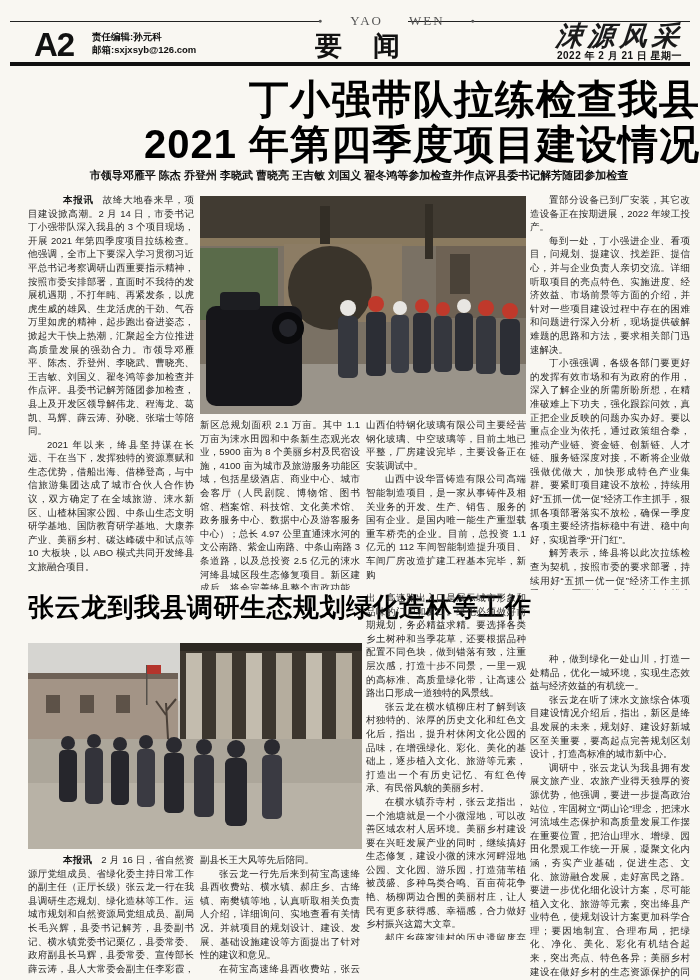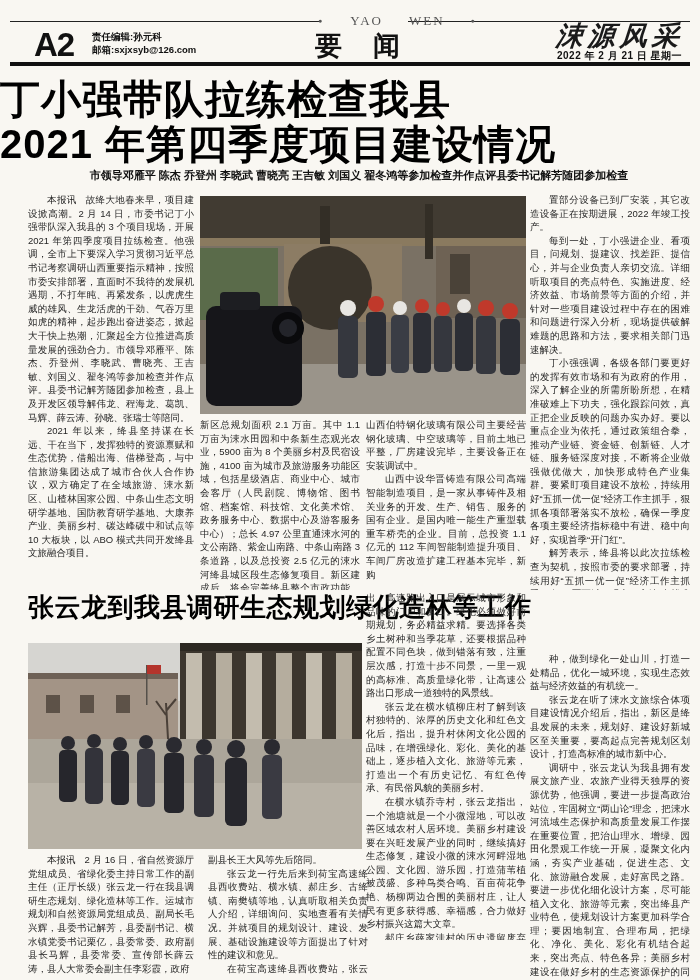--- a/index.html
+++ b/index.html
@@ -15,29 +15,29 @@
 
   
   .pageno { font-size:33px; font-weight:900; letter-spacing:-1px; color:#111; }
   .ed-info { font-size:9.5px; font-weight:bold; line-height:13px; color:#111; }
   .pinyin { font-family:"Liberation Serif","DejaVu Serif",serif; font-size:13px; color:#555; letter-spacing:2px; display:flex; gap:26px; align-items:center; }
   .section-title { font-size:27px; font-weight:900; color:#111; letter-spacing:2px; }
   .masthead { font-family:"DejaVu Serif","Liberation Serif",serif; font-size:27px; font-weight:bold; font-style:italic; color:#1a1a1a; letter-spacing:5px; transform:skewX(-4deg); white-space:nowrap; }
   .date-line { font-size:10px; font-weight:bold; color:#111; letter-spacing:0.5px; }
 
   
-  .headline1 { width:100%; text-align:left; font-size:40px; line-height:45px; font-weight:900; color:#000; letter-spacing:1px; white-space:nowrap; }
+  .headline1 { width:100%; text-align:right; font-size:40px; line-height:45px; font-weight:900; color:#000; letter-spacing:1px; white-space:nowrap; }
   .subheadline { display:flex; justify-content:space-between; font-size:11px; font-weight:900; color:#111; white-space:nowrap; }
   .headline2 { text-align:center; font-size:26px; font-weight:900; color:#000; letter-spacing:0.5px; white-space:nowrap; }
 
   
   .news-col { font-size:9.5px; line-height:13.6px; text-align:justify; overflow:hidden; color:#262626; }
   .news-col p { text-indent:2em; }
   .news-col.cont > p:first-child { text-indent:0; }
-  .lead { font-weight:400; margin-right:9px; color:#111; }
+  .lead { font-weight:700; margin-right:9px; color:#111;margin-left:16px; }
 
   .photo-frame { overflow:hidden; background:#777; }
   .photo-frame svg { display:block; }
 </style>
 </head>
 <body>
 
 <div id="page">
 
   <div class="abs rule-thin" style="left:10px; top:21px; width:310px;"></div>
@@ -217,21 +217,21 @@
             <rect x="234" y="112" width="20" height="64" rx="5" fill="#3a3a42"></rect>
           </g>
       </g>
     </svg>
   </div>
 
   <div class="abs news-col" style="left:28px; top:853px; width:166px; height:122px;">
     <p><b class="lead">本报讯</b><span>2 月 16 日，省自然资源厅党组成员、省绿化委主持日常工作的副主任（正厅长级）张云龙一行在我县调研生态规划、绿化造林等工作。运城市规划和自然资源局党组成员、副局长毛兴辉，县委书记解芳，县委副书记、横水镇党委书记栗亿，县委常委、政府副县长马辉，县委常委、宣传部长薛云涛，县人大常委会副主任李彩霞，政府</span></p>
   </div>
 
-  <div class="abs news-col cont" style="left:200px; top:853px; width:160px; height:122px;margin-left:8px;">
+  <div class="abs news-col cont" style="left:200px; top:853px; width:160px; height:122px;">
       <p>副县长王大风等先后陪同。</p>
       <p>张云龙一行先后来到荷宝高速绛县西收费站、横水镇、郝庄乡、古绛镇、南樊镇等地，认真听取相关负责人介绍，详细询问、实地查看有关情况。并就项目的规划设计、建设、发展、基础设施建设等方面提出了针对性的建议和意见。</p>
       <p>在荷宝高速绛县西收费站，张云龙指</p>
     </div>
 
   <div class="abs news-col cont" style="left:366px; top:591px; width:160px; height:349px;">
       <p>出，高速路出入口是展示城市形象和品味的门户和窗口。绿化必须做好前期规划，务必精益求精。要选择各类乡土树种和当季花草，还要根据品种配置不同色块，做到错落有致，注重层次感，打造十步不同景，一里一观的高标准、高质量绿化带，让高速公路出口形成一道独特的风景线。</p>
       <p>张云龙在横水镇柳庄村了解到该村独特的、浓厚的历史文化和红色文化后，指出，提升村休闲文化公园的品味，在增强绿化、彩化、美化的基础上，逐步植入文化、旅游等元素，打造出一个有历史记忆、有红色传承、有民俗风貌的美丽乡村。</p>
       <p>在横水镇乔寺村，张云龙指出，一个池塘就是一个小微湿地，可以改善区域农村人居环境。美丽乡村建设要在兴旺发展产业的同时，继续搞好生态修复，建设小微的涑水河畔湿地公园、文化园、游乐园，打造蒲苇植被茂盛、多种鸟类合鸣、百亩荷花争艳、杨柳两边合围的美丽村庄，让人民有更多获得感、幸福感，合力做好乡村振兴这篇大文章。</p>
       <p>郝庄乡薛家洼村的历史遗留废弃矿山治理项目，目前，土地平整已经全部结束，旧矿山得到了初步的恢复。张云龙要求，历史遗留废弃矿山治理绿化工作要根据地形、地貌、气候等实际，选择有经济效益的树</p>

